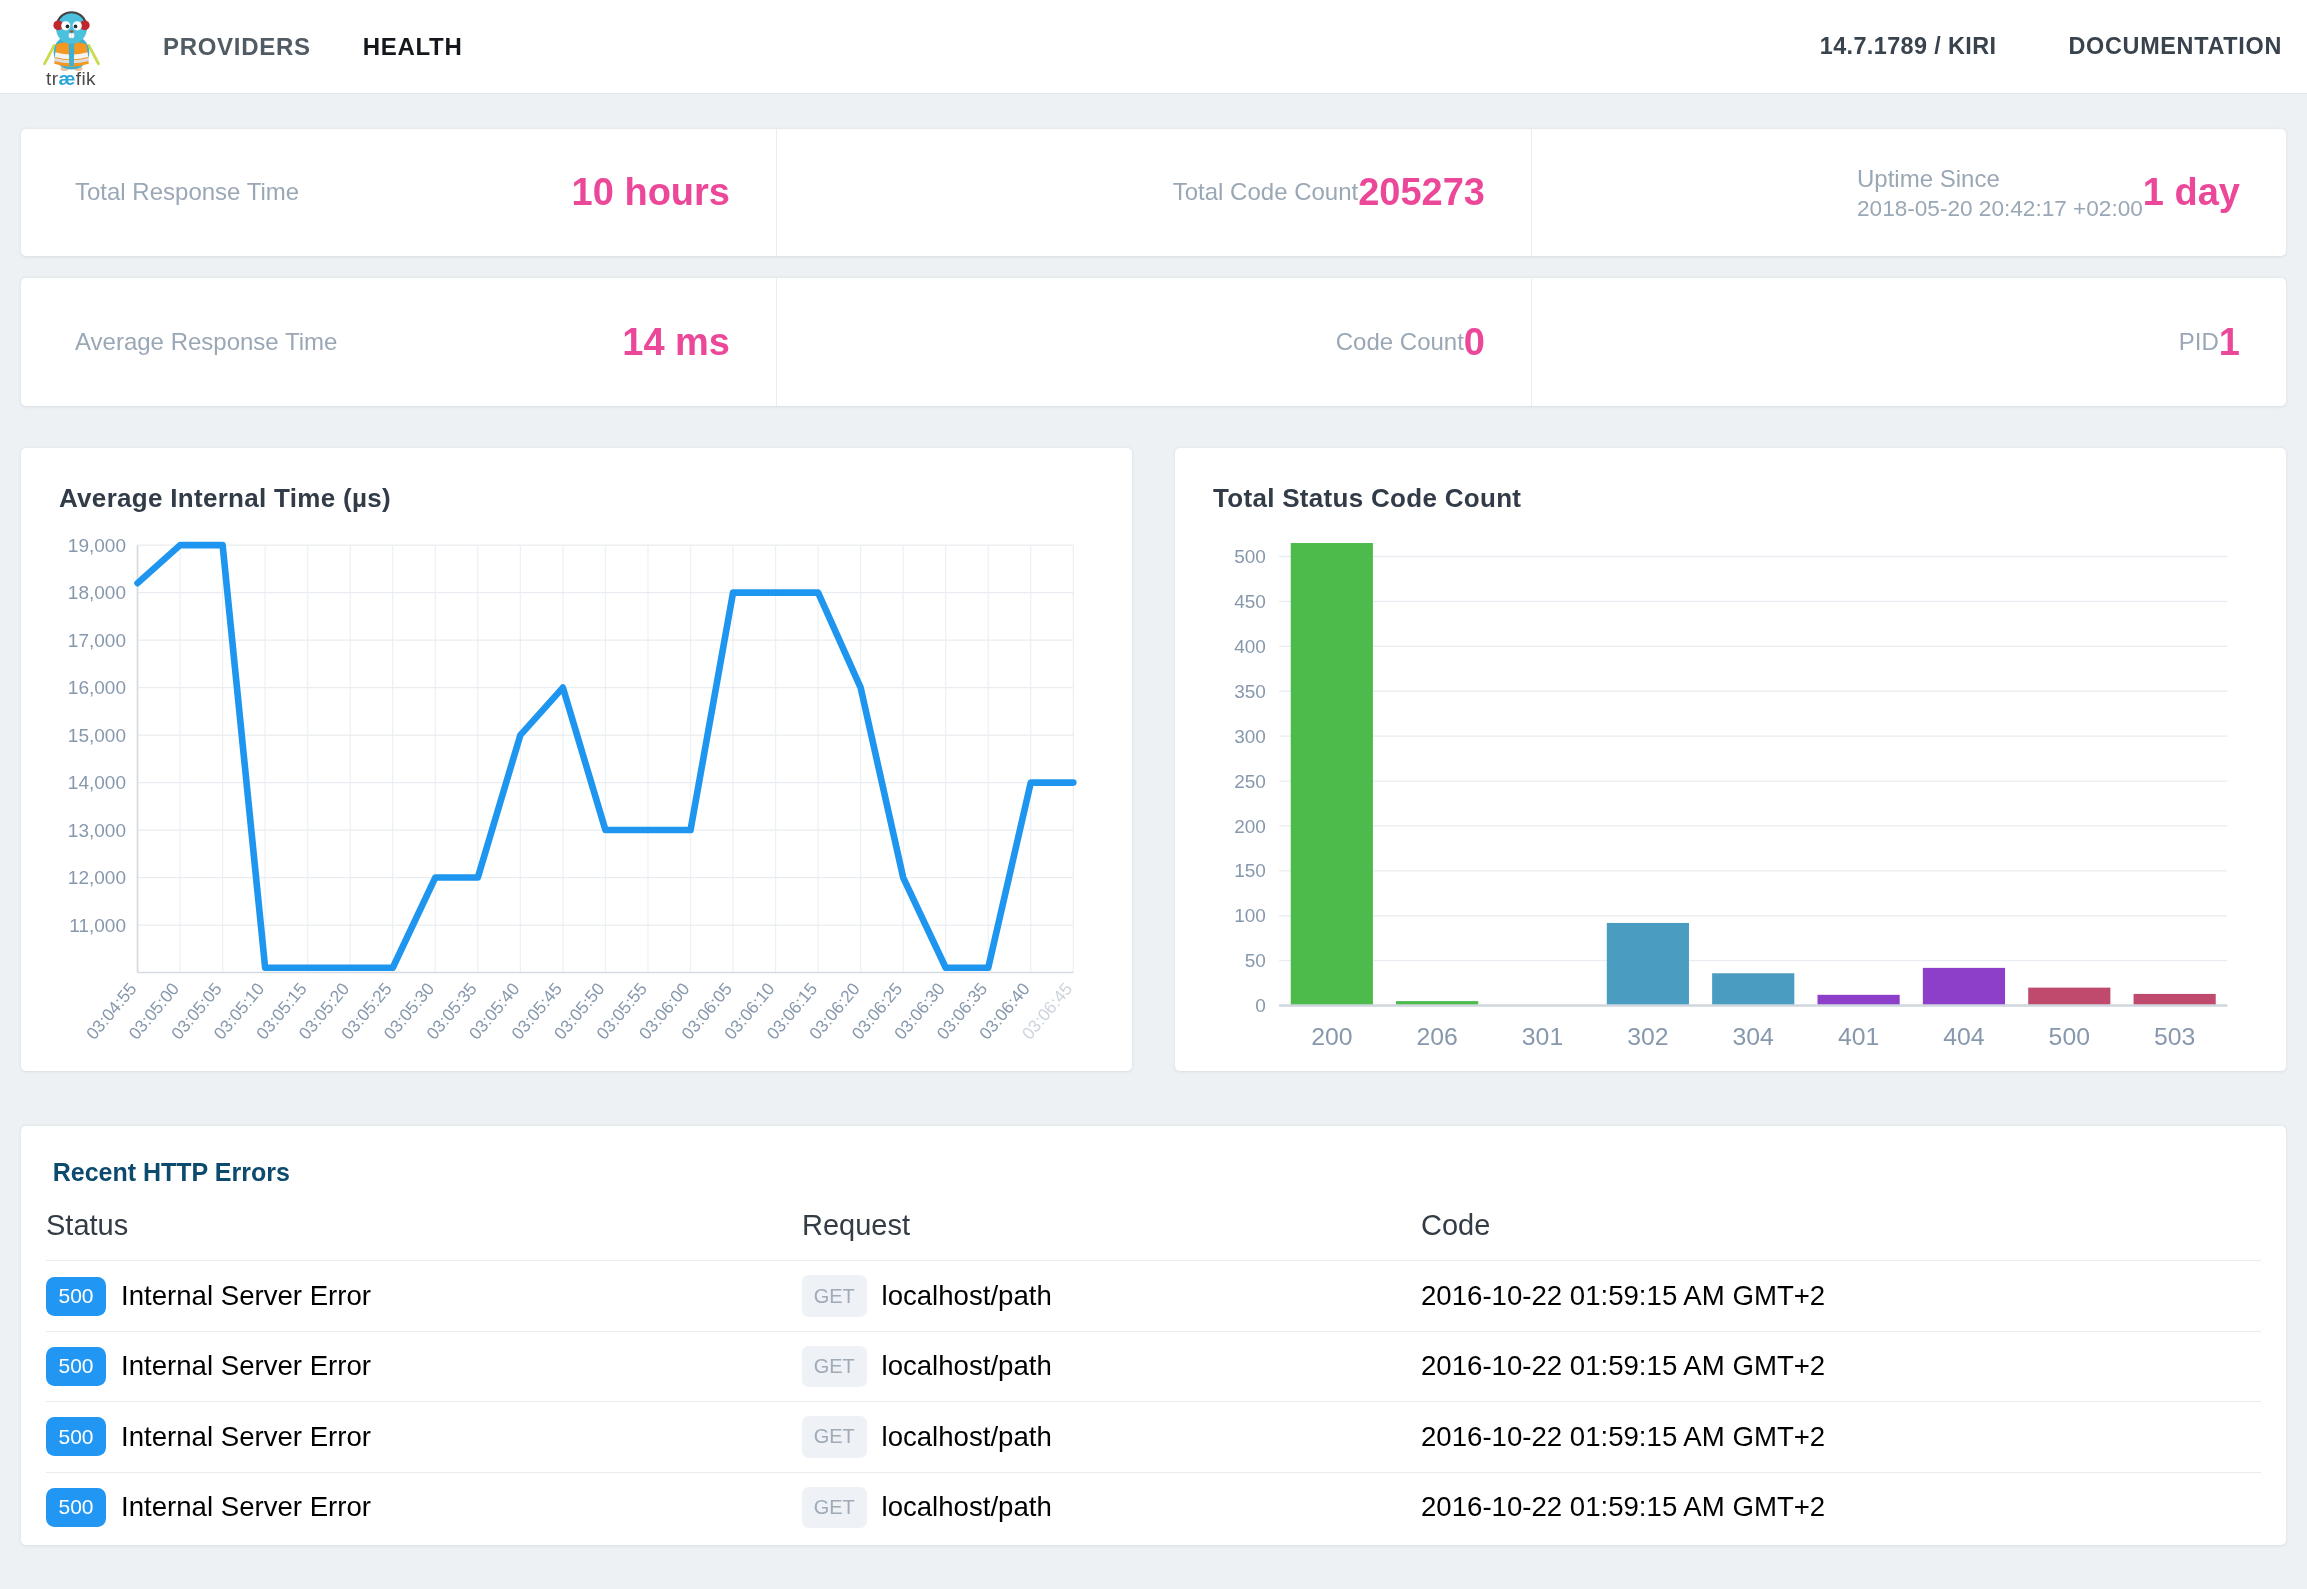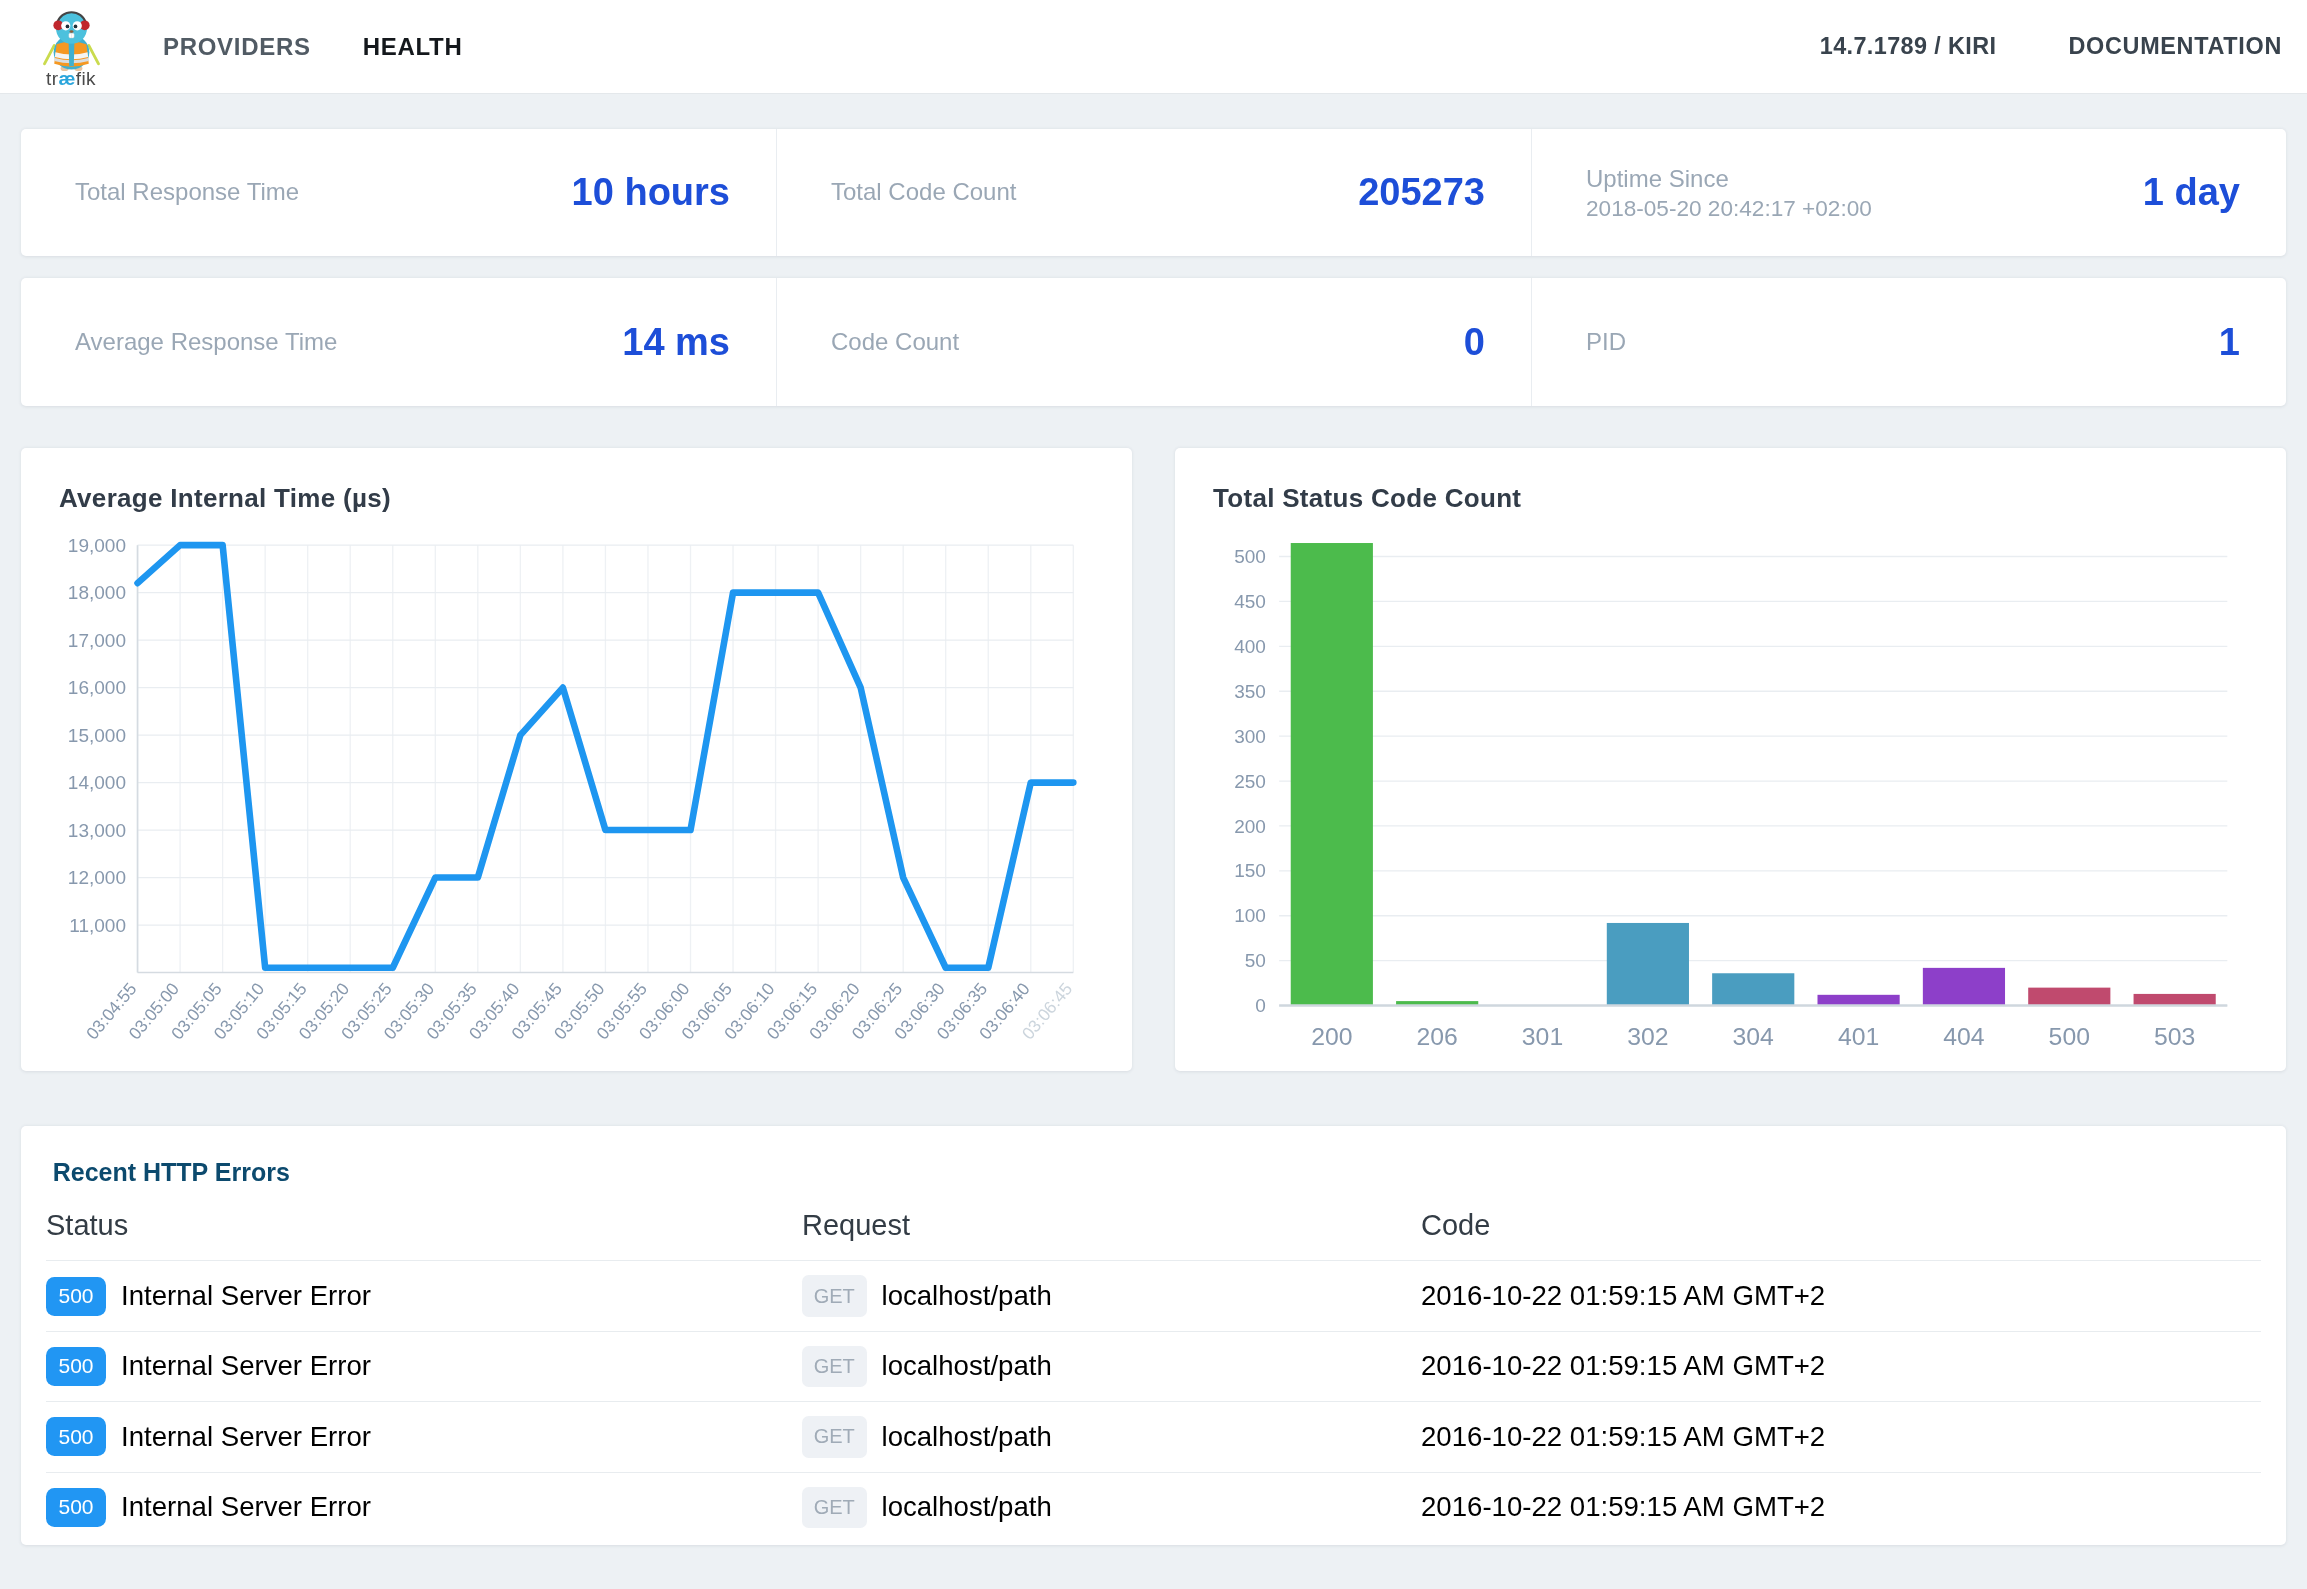--- a/index.html
+++ b/index.html
@@ -33,24 +33,24 @@
   }
 
   
   .stat-card { display:grid; grid-template-columns:1fr 1fr 1fr; margin-bottom:22px; }
   .stat-card.row1 { height:127px; }
   .stat-card.row2 { height:128px; }
   .stat-cell {
     display:flex; justify-content:space-between; align-items:center;
     padding:0 46px 0 54px; min-width:0;
   }
-  .stat-cell + .stat-cell { border-left:1.7px solid #e9edf1; }
+  .stat-cell + .stat-cell { border-left:1.7px solid #e9edf1;justify-content:flex-end; }
   .stat-label { font-size:24px; color:#9aa7b5; line-height:1.35; }
   .stat-sublabel { font-size:22.6px; color:#9aa7b5; }
-  .stat-value { font-size:38px; font-weight:bold; color:#1d4ed8; white-space:nowrap; }
+  .stat-value { font-size:38px; font-weight:bold; color:#ec4899; white-space:nowrap; }
 
   
   .charts-row { display:flex; gap:43px; margin-top:42px; }
   .chart-card { flex:1; padding:35px 38px 16.7px 38px; height:623px; }
   .chart-title { font-size:26px; font-weight:bold; color:#323c48; letter-spacing:0.3px; }
   .chart-svg-wrap { margin-top:8.4px; }
   .chart-svg-wrap svg { width:100%; height:auto; display:block; }
 
   
   .table-card { margin-top:55px; padding:32px 25px 3.3px 25px; }

